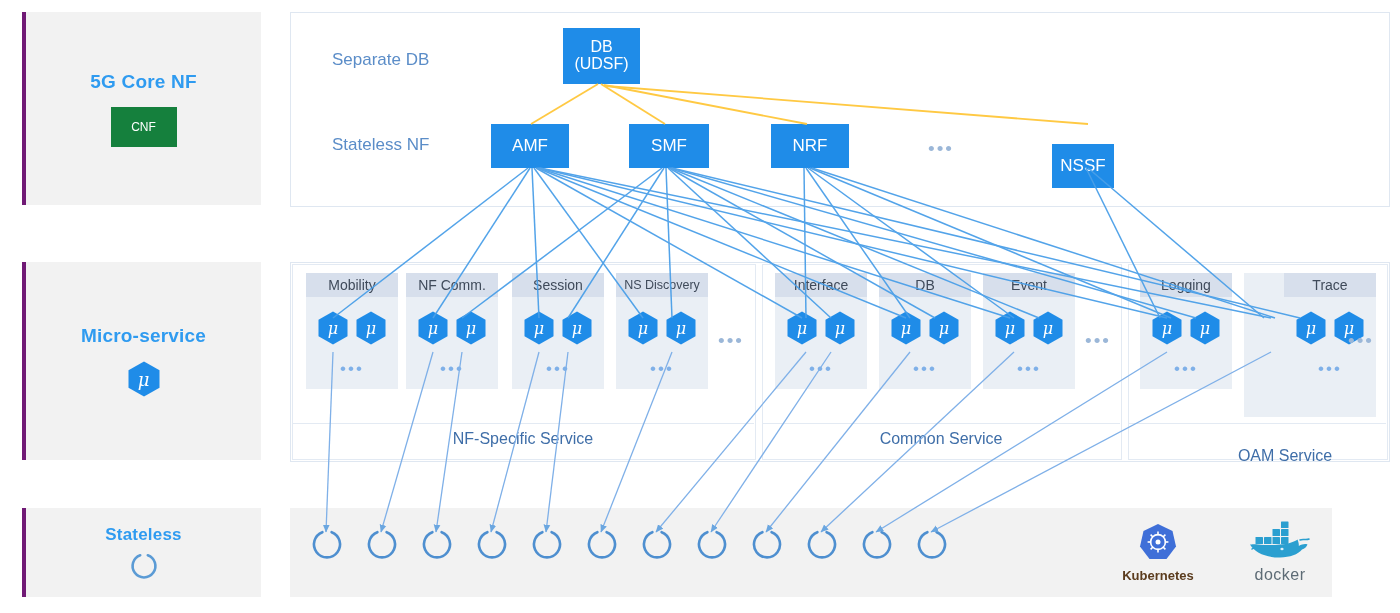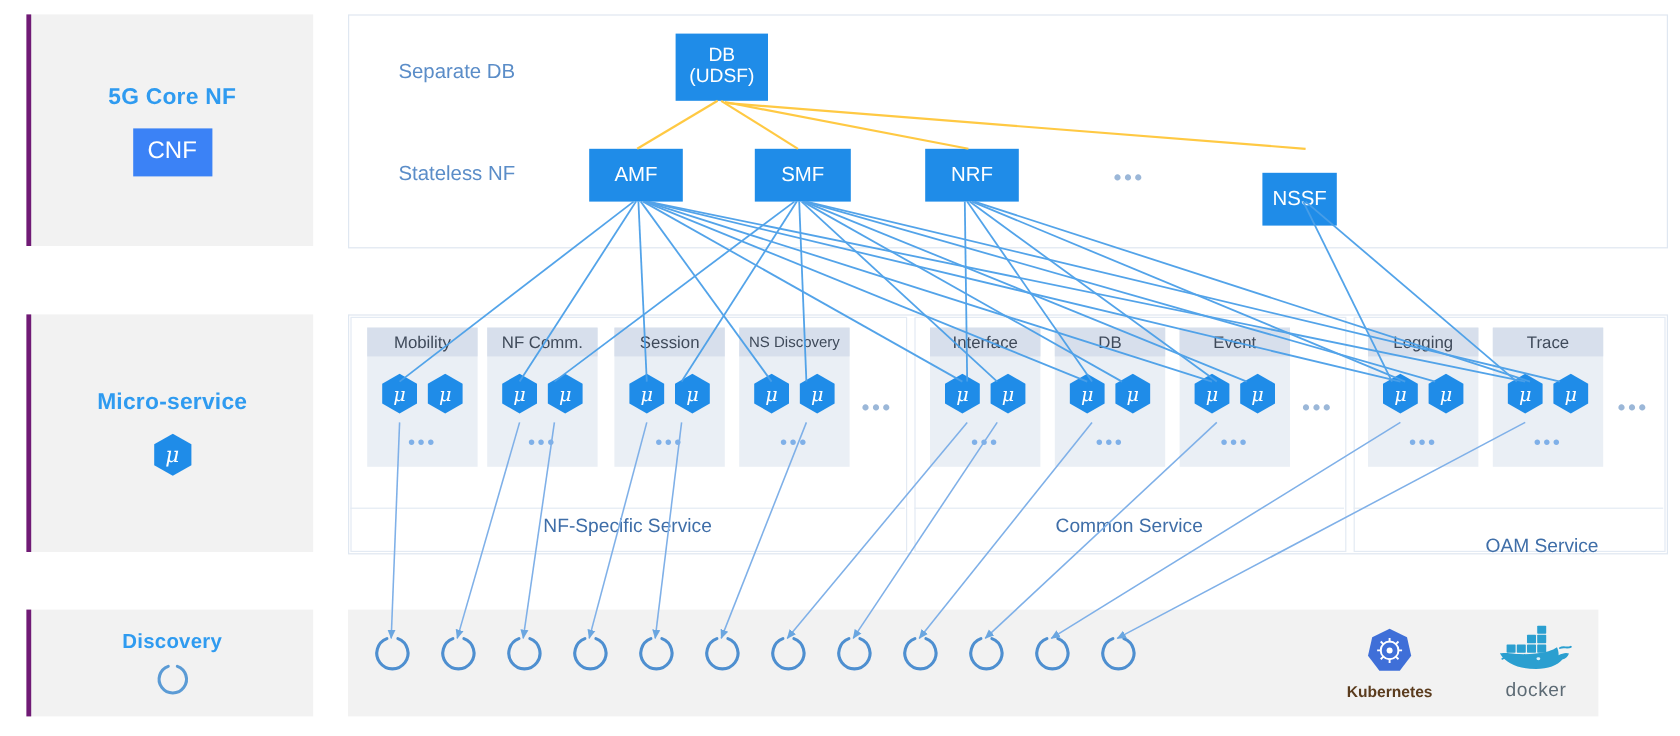--- a/index.html
+++ b/index.html
@@ -18,21 +18,21 @@
     position:absolute;background:#f2f2f2;border-left:4px solid #701a75;
     display:flex;flex-direction:column;align-items:center;justify-content:center;
     z-index:2;
   }
   .legend-title{
     color:#2f9bf0;font-weight:bold;letter-spacing:.2px;text-align:center;
   }
   .legend-icon{margin-top:14px;display:flex;align-items:center;justify-content:center;}
 
   .cnf-chip{
-    background:#3b82f6;color:#fff;font-size:20px;
+    background:#15803d;color:#fff;font-size:12px;
     width:66px;height:40px;display:flex;align-items:center;justify-content:center;
   }
 
   
   .hex{position:relative;display:inline-block;}
   .hex svg{display:block;}
   .hex .mu{
     position:absolute;left:0;top:0;width:100%;height:100%;
     display:flex;align-items:center;justify-content:center;
     color:#ffffff;font-style:italic;font-family:"DejaVu Serif",serif;
@@ -124,21 +124,21 @@
       <span class="hex" style="width:32px;height:36px;">
         <svg width="32" height="36" viewBox="0 0 32 36" aria-hidden="true">
           <polygon points="16,0.5 31.5,9.2 31.5,26.8 16,35.5 0.5,26.8 0.5,9.2" fill="#1f8ce8"></polygon>
         </svg>
         <span class="mu" style="font-size:18px;">μ</span>
       </span>
     </div>
   </div>
 
   <div class="legend-panel" style="left:22px;top:508px;width:235px;height:89px;">
-    <div class="legend-title" style="font-size:17px;">Discovery</div>
+    <div class="legend-title" style="font-size:17px;">Stateless</div>
     <div class="legend-icon" style="margin-top:6px;">
       <svg width="30" height="30" viewBox="0 0 30 30" aria-hidden="true">
         <path d="M15 3.6 A11.4 11.4 0 1 0 15 3.6" fill="none"></path>
         <path d="M11.2 4.3 A11.4 11.4 0 1 0 18.8 4.3" fill="none" stroke="#5b9bd5" stroke-width="2.6" stroke-linecap="round"></path>
       </svg>
     </div>
   </div>
 
   <div class="row-label" style="left:332px;top:50px;">Separate DB</div>
   <div class="row-label" style="left:332px;top:135px;">Stateless NF</div>
@@ -332,21 +332,21 @@
           <svg width="30" height="34" viewBox="0 0 30 34">
               <polygon points="15,0.5 29.5,8.7 29.5,25.3 15,33.5 0.5,25.3 0.5,8.7" fill="#1f8ce8"></polygon>
             </svg>
           <span class="mu" style="font-size:16px;">μ</span>
         </span>
       </div>
       <div class="g-dots">•••</div>
     </div>
   </div>
 
-  <div class="ms-group" style="left:1244px;top:273px;width:92px;height:116px;">
+  <div class="ms-group" style="left:1244px;top:273px;width:92px;height:144px;padding-left:40px;">
     <div class="g-head">Trace</div>
     <div class="g-body">
       <div class="hexrow">
         <span class="hex" style="width:30px;height:34px;">
           <svg width="30" height="34" viewBox="0 0 30 34">
               <polygon points="15,0.5 29.5,8.7 29.5,25.3 15,33.5 0.5,25.3 0.5,8.7" fill="#1f8ce8"></polygon>
             </svg>
           <span class="mu" style="font-size:16px;">μ</span>
         </span>
         <span class="hex" style="width:30px;height:34px;">

